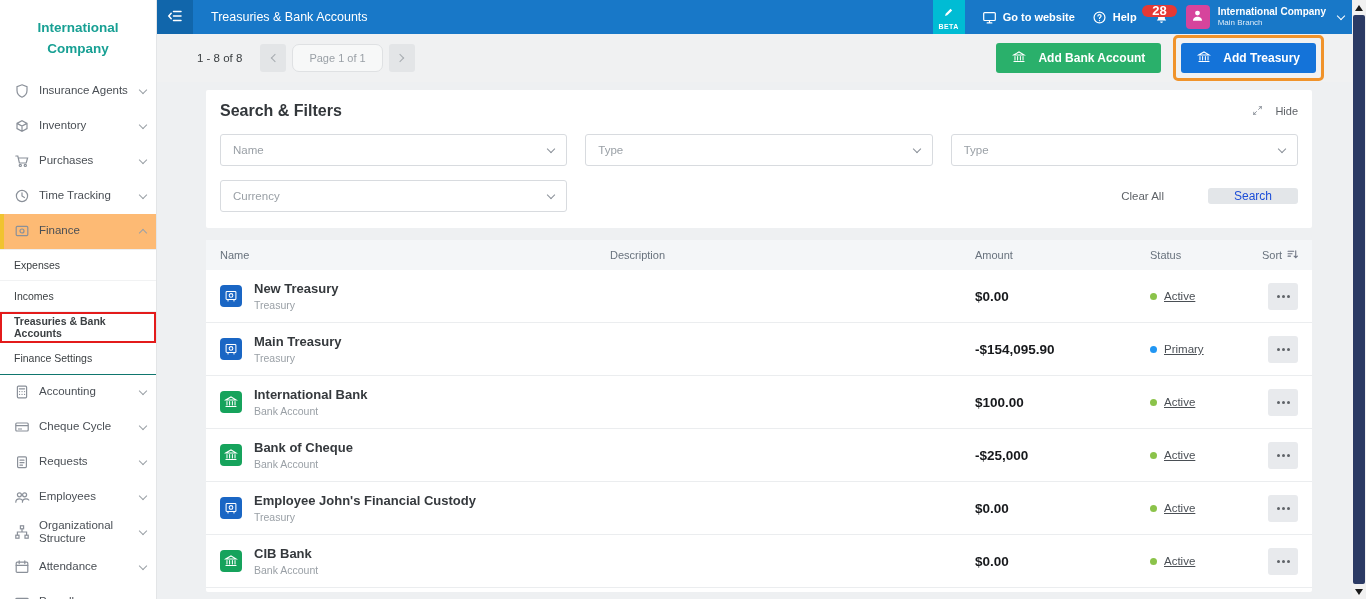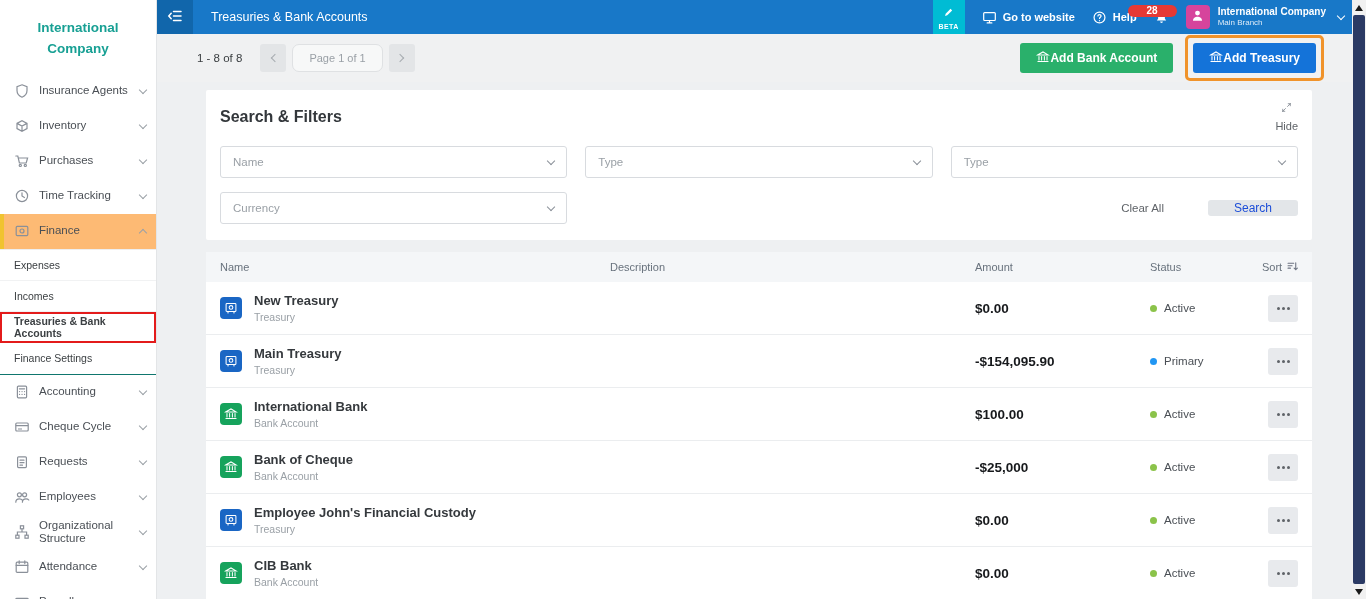--- a/index.html
+++ b/index.html
@@ -33,50 +33,50 @@
   .collapse-btn { width:36px; height:34px; background:#1166ab; border:none; display:flex; align-items:center; justify-content:center; cursor:pointer; }
   .collapse-btn svg { width:16px; height:16px; }
   .tb-title { margin-left:18px; font-size:12.5px; font-weight:500; }
   .tb-right { margin-left:auto; display:flex; align-items:center; gap:17px; padding-right:22px; height:34px; }
   .beta { width:32px; height:34px; background:#00bcd4; display:flex; flex-direction:column; align-items:center; justify-content:center; gap:1px; }
   .beta svg { width:11px; height:11px; }
   .beta-txt { font-size:7px; font-weight:700; letter-spacing:.5px; }
   .tb-item { display:flex; align-items:center; gap:6px; font-size:11px; font-weight:600; cursor:pointer; }
   .tb-ico { display:flex; } .tb-ico svg { width:15px; height:15px; }
   .bell-wrap { position:relative; cursor:pointer; display:flex; }
-  .badge { position:absolute; top:-5px; right:-8px; background:#e53935; color:#fff; font-size:10px; font-weight:700; min-width:13px; height:12px; border-radius:7px; display:flex; align-items:center; justify-content:center; padding:0 19px;text-align:right; }
+  .badge { position:absolute; top:-5px; right:-8px; background:#e53935; color:#fff; font-size:13px; font-weight:700; min-width:13px; height:12px; border-radius:7px; display:flex; align-items:center; justify-content:center; padding:0 10px;text-align:right; }
   .account { display:flex; align-items:center; gap:8px; cursor:pointer; }
   .avatar { width:24px; height:24px; border-radius:4px; background:#d6449c; display:flex; align-items:center; justify-content:center; }
   .avatar svg { width:15px; height:15px; }
   .acct-text { display:flex; flex-direction:column; line-height:1.25; }
   .acct-company { font-size:10px; font-weight:700; }
   .acct-branch { font-size:8px; opacity:.85; }
 
   
   .toolbar { height:48px; background:#f0f1f2; display:flex; align-items:center; padding:0 42px 0 40px; flex:0 0 48px; }
   .count { font-size:11.5px; color:#3c4043; margin-right:14px; }
   .pag-btn { width:26px; height:28px; background:#e3e5e7; border:none; border-radius:3px; display:flex; align-items:center; justify-content:center; cursor:pointer; margin:0 4px; }
   .pchev { width:6px; height:6px; border-right:1.8px solid #a6abb0; border-bottom:1.8px solid #a6abb0; display:inline-block; }
   .pchev.left { transform:rotate(135deg); margin-left:3px; }
   .pchev.right { transform:rotate(-45deg); margin-right:3px; }
   .page-box { height:28px; padding:0 16px; background:#f7f8f8; border:1px solid #dfe1e3; border-radius:7px; font-size:11px; color:#9aa0a6; display:flex; align-items:center; margin:0 2px; }
   .toolbar-actions { margin-left:auto; display:flex; align-items:center; }
-  .btn { height:30px; border:none; border-radius:3px; color:#fff; font-size:12px; font-weight:700; padding:0 16px; display:flex; align-items:center; gap:0; cursor:pointer; font-family:inherit; }
+  .btn { height:30px; border:none; border-radius:3px; color:#fff; font-size:12px; font-weight:700; padding:0 16px; display:flex; align-items:center; gap:12px; cursor:pointer; font-family:inherit; }
   .btn svg { width:14px; height:14px; }
   .btn.green { background:var(--c-success_button,#2ab06b); }
   .btn.blue { background:var(--c-primary_button,#1473d9); }
   .orange-wrap { border:3px solid var(--c-annotation_orange,#f0932b); border-radius:5px; padding:5px; margin-left:12px; }
 
   
   .content { padding:8px 54px 0 49px; flex:1; overflow:hidden; }
   .card { background:#fff; border-radius:2px; }
   .card.filters { padding:12px 14px 16px; }
   .filters-head { display:flex; align-items:center; justify-content:space-between; }
   .filters-title { font-size:16px; font-weight:700; color:#33373b; }
-  .hide-link { display:flex; align-items:center; gap:5px; font-size:11px; color:#5f6368; cursor:pointer;flex-direction:column; }
+  .hide-link { display:flex; align-items:center; gap:12px; font-size:11px; color:#5f6368; cursor:pointer; }
   .hide-link svg { width:11px; height:11px; }
   .filter-row { display:flex; gap:18px; margin-top:14px; align-items:center; }
   .f-input { flex:1; height:32px; border:1px solid #d8dbdf; border-radius:3px; display:flex; align-items:center; justify-content:space-between; padding:0 12px; color:#9aa0a6; font-size:11.5px; background:#fff; cursor:pointer; }
   .filter-row.row2 .f-input { flex:0 0 calc((100% - 36px)/3); }
   .spacer { flex:1; }
   .clear-all { font-size:11.5px; color:#5f6368; margin-right:26px; cursor:pointer; }
   .search-btn { height:16px; padding:0 26px; background:#e3e6e9; border:none; border-radius:3px; font-size:12px; color:#1d4ed8; cursor:pointer; font-family:inherit;text-align:right; }
 
   
   .card.table { margin-top:12px; padding-bottom:4px; }
@@ -86,21 +86,21 @@
   .sort-head svg { width:13px; height:13px; }
   .trow { height:53px; border-bottom:1px solid #ebedef; background:#fff; }
   .cell-name { display:flex; align-items:center; gap:12px; }
   .tile { width:22px; height:22px; border-radius:4px; display:flex; align-items:center; justify-content:center; flex:0 0 22px; }
   .tile svg { width:14px; height:14px; }
   .tile.treasury { background:var(--c-treasury_tile,#1a66c4); }
   .tile.bank { background:var(--c-bank_tile,#16a35c); }
   .nm-title { font-size:13px; font-weight:600; color:#35393d; cursor:pointer; }
   .nm-sub { font-size:10.5px; color:#9aa0a6; margin-top:3px; }
   .cell-amt { font-weight:700; font-size:13.5px; color:#17191c; }
-  .cell-status { display:flex; align-items:center; gap:7px; font-size:11.5px; color:#4a4f55; }
+  .cell-status { display:flex; align-items:center; gap:7px; font-size:11.5px; color:#4a4f55;text-decoration:underline; }
   .dot { width:7px; height:7px; border-radius:50%; flex:0 0 7px; }
   .dot.green { background:var(--c-active_dot,#8bc34a); }
   .dot.blue { background:var(--c-primary_dot,#2196f3); }
   .cell-actions { display:flex; padding-left:6px; }
   .more-btn { width:30px; height:27px; background:#e8eaed; border:none; border-radius:3px; display:flex; align-items:center; justify-content:center; gap:2px; cursor:pointer; }
   .more-btn i { width:3px; height:3px; border-radius:50%; background:#5f6368; display:inline-block; }
 
   
   .scrollbar { position:fixed; right:0; top:0; width:14px; height:599px; background:#f1f1f1; z-index:20; }
   .scroll-arrow { height:15px; display:flex; align-items:center; justify-content:center; cursor:pointer; }

